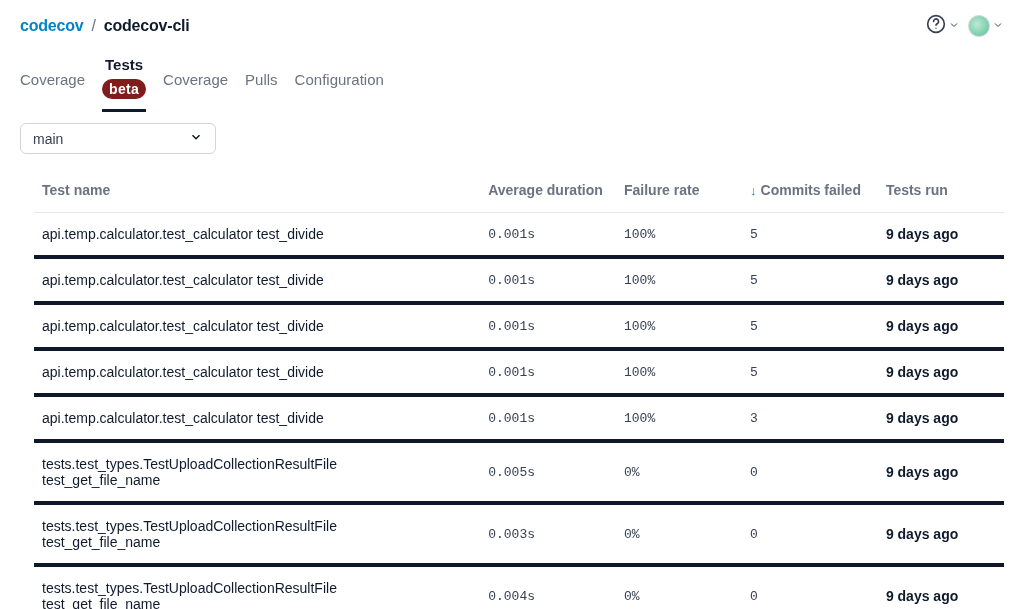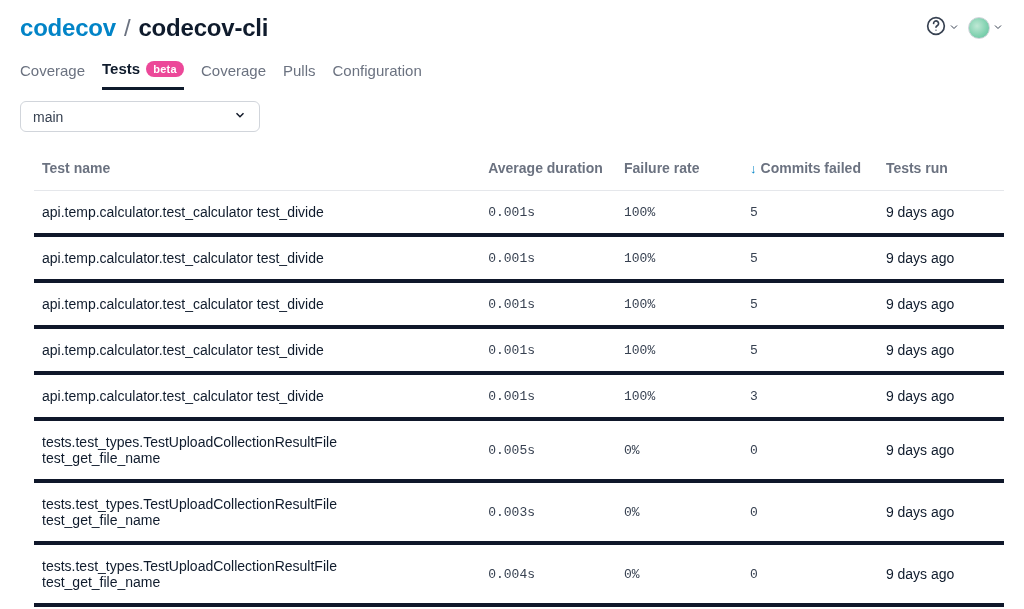--- a/index.html
+++ b/index.html
@@ -16,21 +16,21 @@
   .header {
     display: flex;
     align-items: center;
     justify-content: space-between;
     padding: 14px 20px 4px 20px;
   }
   .breadcrumb {
     display: flex;
     align-items: center;
     gap: 8px;
-    font-size: 24px;
+    font-size: 16px;
     font-weight: 700;
     letter-spacing: -0.2px;
   }
   .breadcrumb .org {
     color: #0284c7;
     font-weight: 600;
   }
   .breadcrumb .sep { color: #6b7280; font-weight: 400; }
   .breadcrumb .repo { color: #0f1b2c; text-align: right; }
 
@@ -66,25 +66,26 @@
     padding-bottom: 10px;
     cursor: pointer;
     display: inline-flex;
     align-items: center;
     gap: 6px;
   }
   .tab.active {
     color: #0f1b2c;
     font-weight: 700;
     border-bottom: 3px solid #0f1b2c;
+    flex-direction: column;
   }
   .badge {
-    background: #ec4899;
+    background: #7f1d1d;
     color: #fff;
-    font-size: 11px;
+    font-size: 14px;
     font-weight: 700;
     padding: 2px 7px;
     border-radius: 999px;
     letter-spacing: 0.3px;
   }
 
   
   .context {
     padding: 10px 20px 6px 20px;
   }
@@ -98,21 +99,21 @@
     margin-bottom: 6px;
   }
   .branch-select {
     display: inline-flex;
     align-items: center;
     justify-content: space-between;
     border: 1px solid #d1d5db;
     border-radius: 6px;
     padding: 6px 12px;
     font-size: 14px;
-    width: 240px;
+    width: 196px;
     cursor: pointer;
     color: #374151;
     background: #fff;
   }
 
   
   .table-wrap { padding: 8px 20px 0 34px; }
   table {
     width: 100%;
     border-collapse: collapse;
@@ -134,21 +135,21 @@
     color: #374151;
     vertical-align: middle;
   }
   tbody td.name {
     color: #0f1b2c;
     max-width: 420px;
   }
   tbody td.name .line1 { display: block; }
   tbody td.name .line2 { display: block; }
   .mono { font-family: Liberation Mono, monospace; font-size: 13px; color:#374151;}
-  .last-run { color: #0f1b2c; font-weight: 400; }
+  .last-run { color: #0f1b2c; font-weight: 700; }
 
   .sort-arrow { color: #0284c7; margin-right: 4px; font-size: 13px; }
 
   
   col.c-name { width: 46%; }
   col.c-dur { width: 14%; }
   col.c-fail { width: 13%; }
   col.c-comm { width: 14%; }
   col.c-last { width: 13%; }
 </style>

